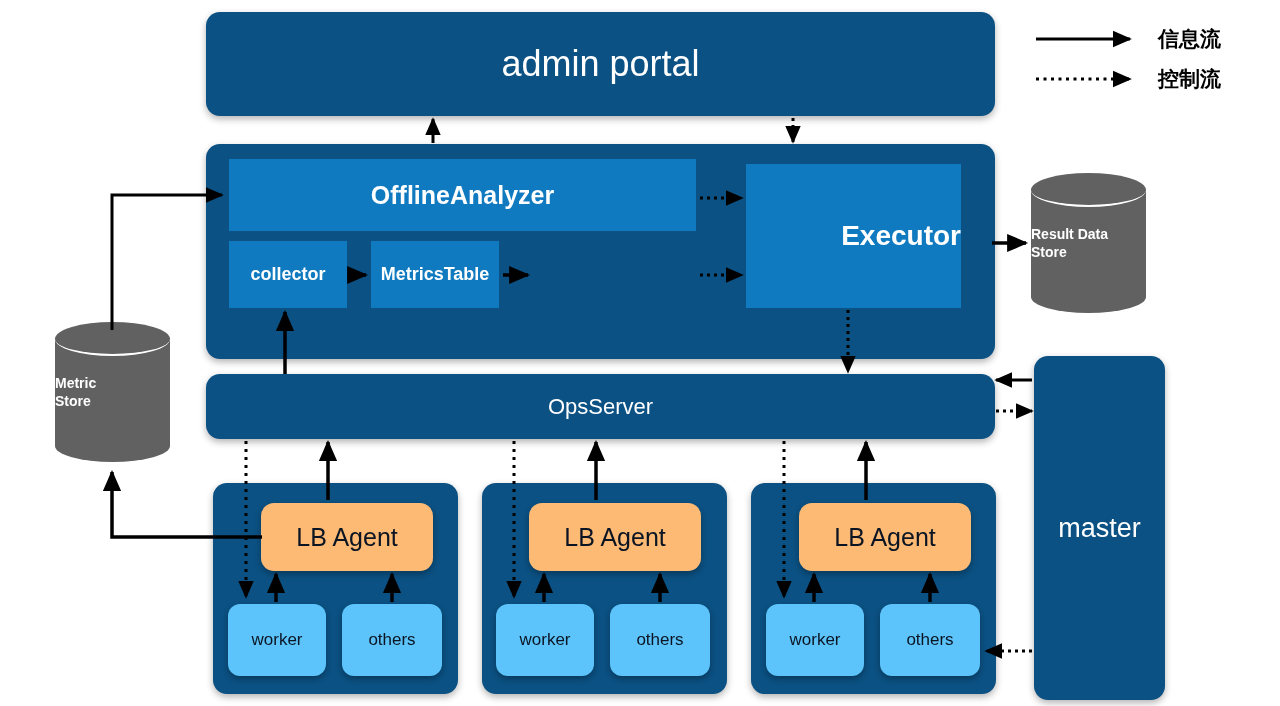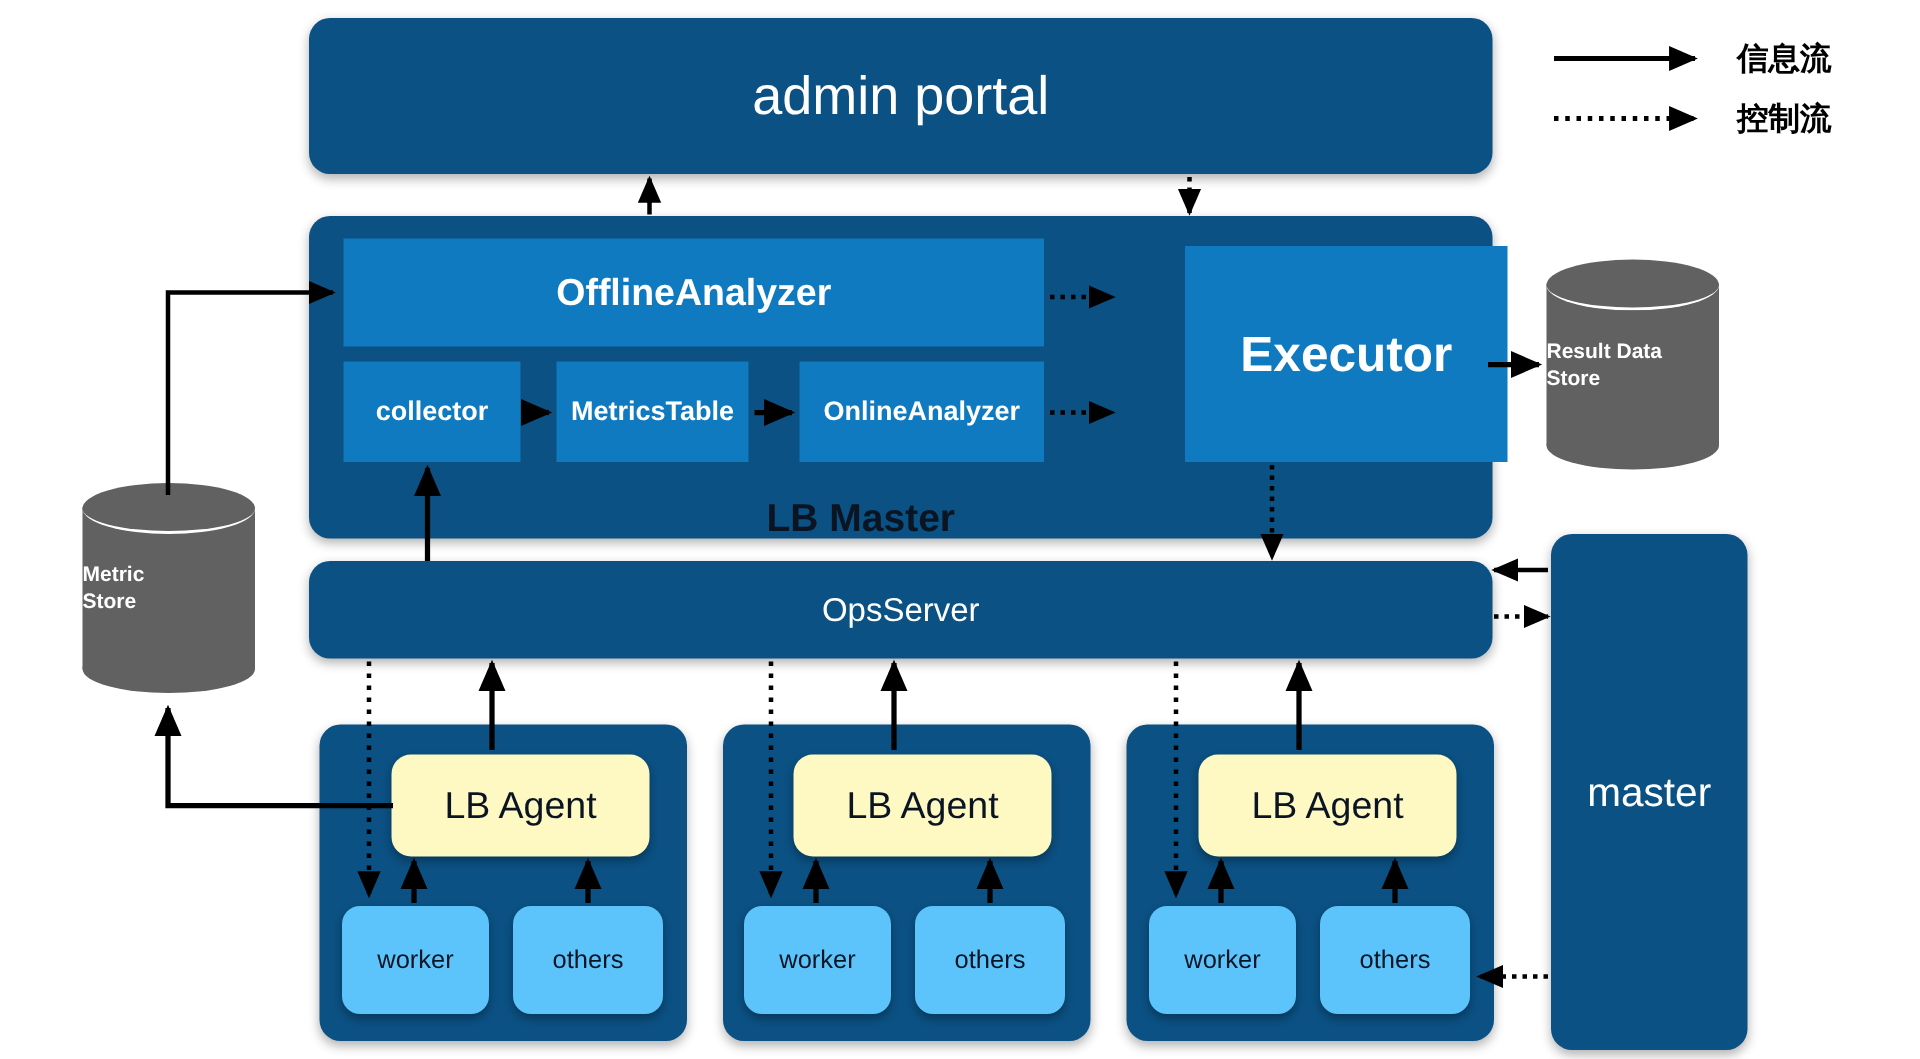--- a/index.html
+++ b/index.html
@@ -37,21 +37,21 @@
     color: #0a1422;
     font-weight: bold;
   }
   
   .mid {
     background: #0f7ac0;
     color: #ffffff;
     font-weight: bold;
   }
   .mid-round {
-    background: #fef9c3;
+    background: #fdba74;
     color: #0a1422;
     border-radius: 13px;
     box-shadow: 0 3px 6px rgba(0,0,0,0.30);
   }
   
   .leaf {
     background: #5cc4fa;
     color: #0a1422;
     border-radius: 12px;
     box-shadow: 0 3px 6px rgba(0,0,0,0.30);
@@ -149,29 +149,25 @@
   </div>
 
   <div class="node mid" style="left:229px; top:241px; width:118px; height:67px; font-size:18px;">
     <span>collector</span>
   </div>
 
   <div class="node mid" style="left:371px; top:241px; width:128px; height:67px; font-size:18px;">
     <span>MetricsTable</span>
   </div>
 
-  <div class="node mid" style="left:533px; top:241px; width:163px; height:67px; font-size:18px;">
-    <span>OnlineAnalyzer</span>
-  </div>
-
-  <div class="node mid" style="left:790px; top:164px; width:215px; height:144px; font-size:33px;">
+
+  <div class="node mid" style="left:746px; top:164px; width:215px; height:144px; font-size:28px;justify-content:flex-end;">
     <span>Executor</span>
   </div>
 
-  <div class="outer-label" style="left:511px; top:330px; font-size:26px;">LB Master</div>
 
   <div class="node panel" style="left:206px; top:374px; width:789px; height:65px; font-size:22px;">
     <span>OpsServer</span>
   </div>
 
   <div class="node panel" style="left:1034px; top:356px; width:131px; height:344px; font-size:27px;">
     <span>master</span>
   </div>
 
   <div class="cyl" style="left:55px; top:322px; width:115px; height:140px;">

